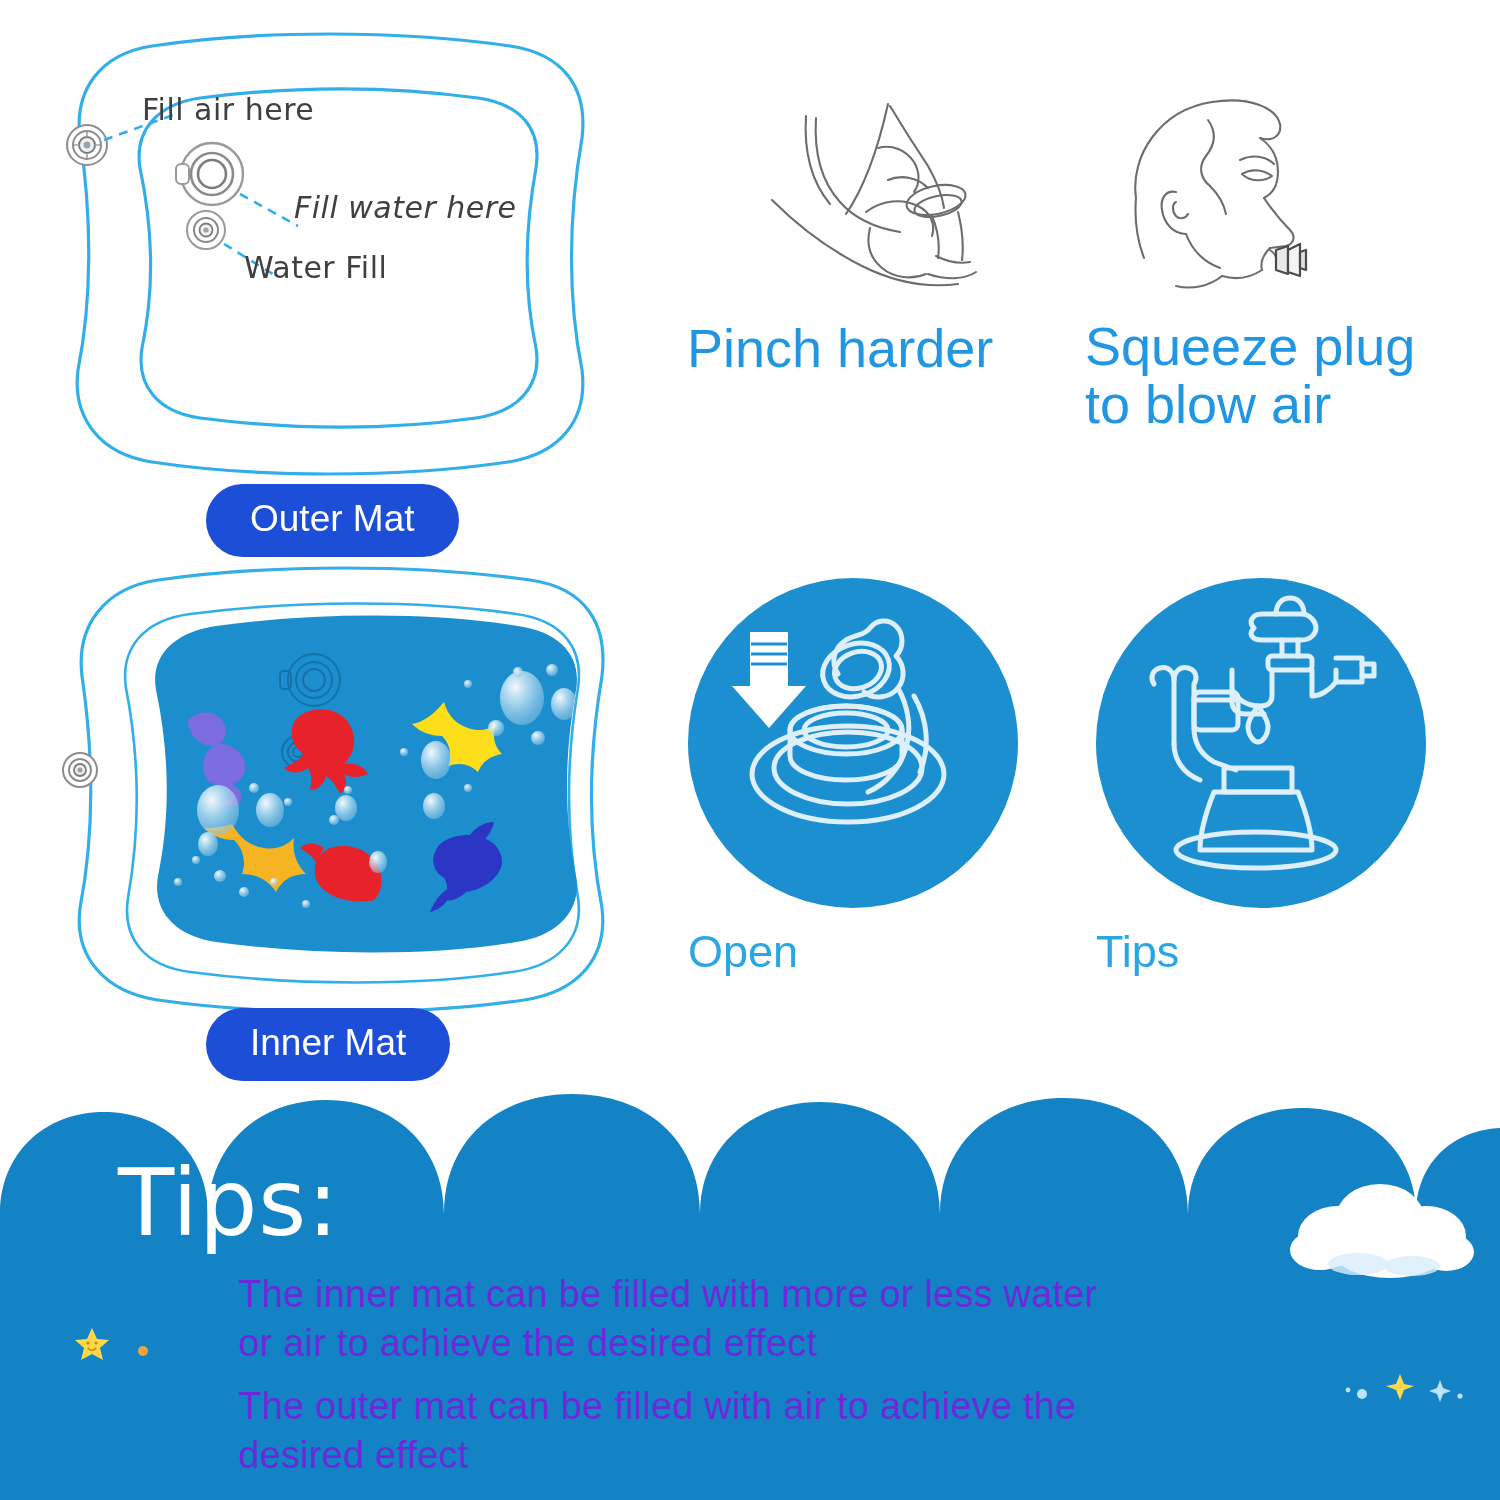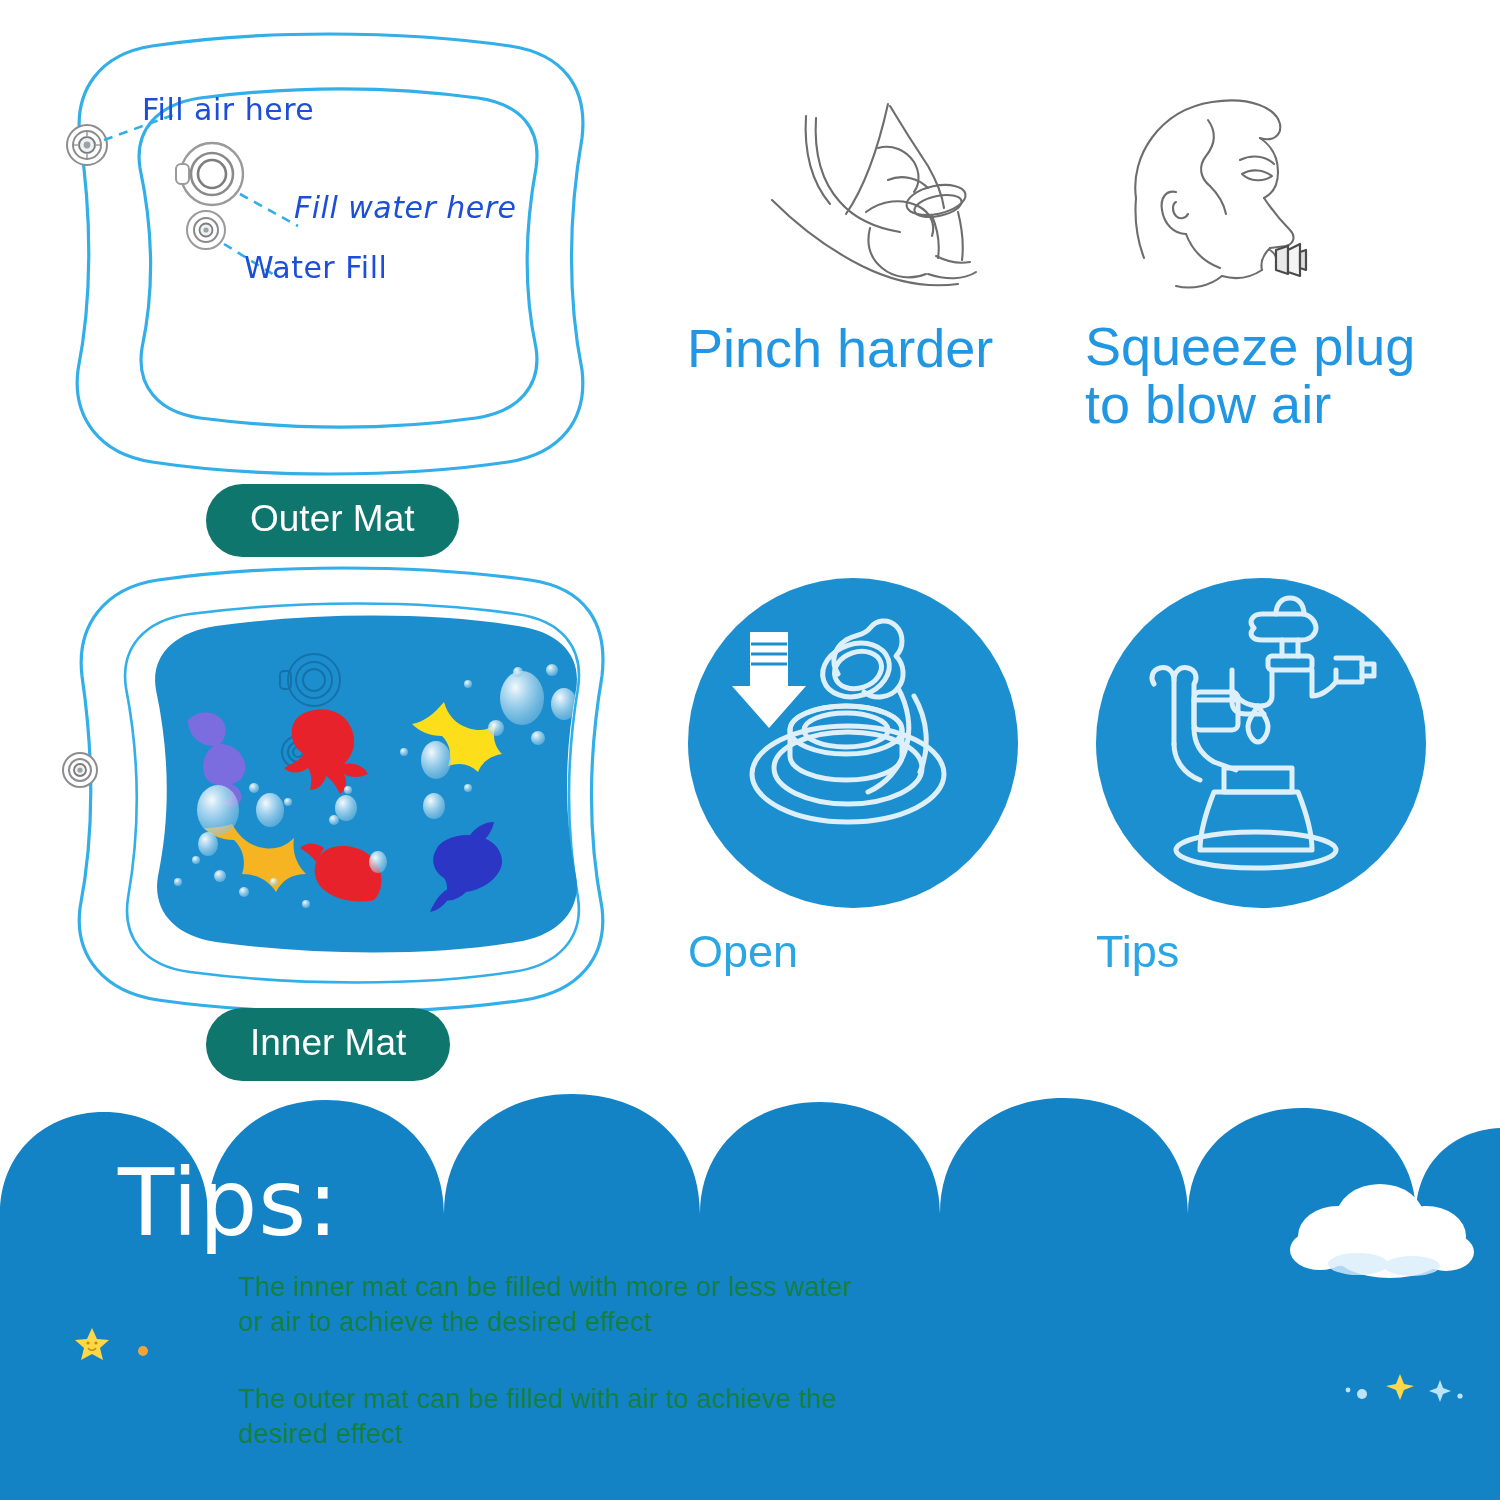--- a/index.html
+++ b/index.html
@@ -11,31 +11,31 @@
   
   .abs { position:absolute; }
 
   
   .mat-panel { position:absolute; }
   .mat-svg { display:block; width:100%; height:100%; overflow:visible; }
 
   
   .callout {
     position:absolute;
-    color:#1d4ed8;
+    color:#404040;
     font-family:"DejaVu Sans", sans-serif;
     font-size:30px;
     letter-spacing:.5px;
     white-space:nowrap;
   }
 
   
   .pill {
     position:absolute;
-    background:#0f766e;
+    background:#1d4ed8;
     color:#ffffff;
     border-radius:999px;
     font-size:37px;
     line-height:1;
     padding:16px 44px 20px 44px;
     white-space:nowrap;
     text-align:center;
   }
 
   
@@ -76,22 +76,22 @@
     position:absolute;
     color:#ffffff;
     font-family:"DejaVu Sans", sans-serif;
     font-size:92px;
     font-weight:400;
     letter-spacing:1px;
     white-space:nowrap;
   }
   .tips-line {
     position:absolute;
-    color:#15803d;
-    font-size:27px;
+    color:#6d28d9;
+    font-size:38px;
     line-height:1.28;
     white-space:pre-line;
     letter-spacing:.2px;
   }
 </style>
 </head>
 <body>
 
 <div class="stage">
 

